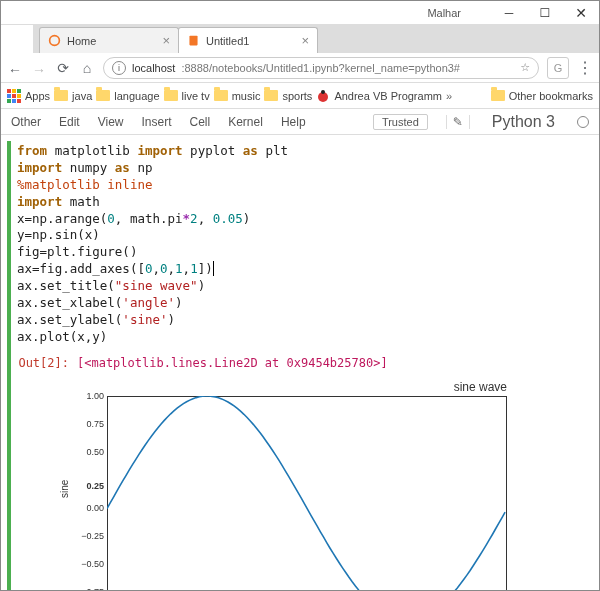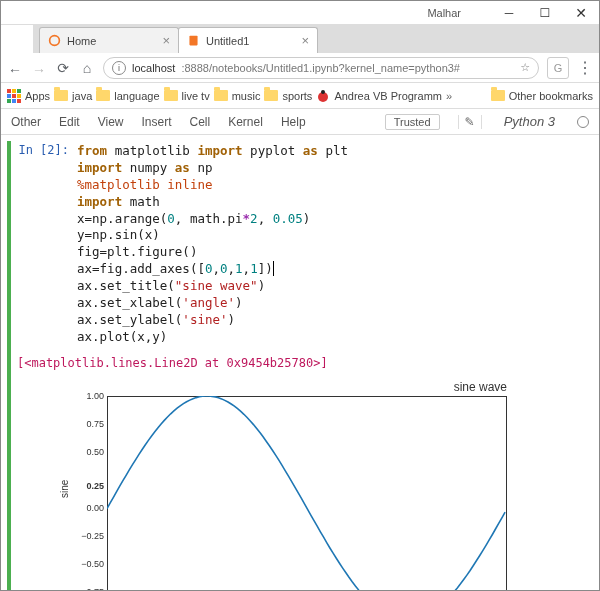--- a/index.html
+++ b/index.html
@@ -39,21 +39,21 @@
   .folder { width:14px;height:11px;background:#ffd76b;border-radius:1px;position:relative;}
   .folder::before{content:"";position:absolute;top:-3px;left:0;width:6px;height:3px;background:#ffd76b;border-radius:1px 1px 0 0;}
   .bk .bug { width:14px;height:14px;}
   .bookmarks .more { color:#666;}
   .bookmarks .right { margin-left:auto; display:flex;align-items:center;gap:4px;}
 
   .nbmenu { height:26px; display:flex; align-items:center; padding:0 10px; gap:18px; font-size:12px; color:#555; border-bottom:1px solid #ddd;}
   .nbmenu .spacer{flex:1;}
   .trusted { border:1px solid #ccc; padding:1px 8px; border-radius:2px; font-size:11px;}
   .pencil { color:#666; padding:0 6px; border-left:1px solid #ddd;border-right:1px solid #ddd;}
-  .kernel { font-size:13px; padding:0 4px;font-style:italic;}
+  .kernel { font-size:16px; padding:0 4px;}
   .kerncircle{width:12px;height:12px;border:1px solid #888;border-radius:50%;}
 
   .notebook { height: calc(591px - 24px - 28px - 30px - 26px - 26px); overflow:hidden; padding: 6px 10px 6px 6px; background:#fff;}
   .cellwrap { border-left: 4px solid #4caf50; padding-left: 6px; }
   .row { display:flex; }
   .prompt { width:60px; text-align:right; padding-right:8px; font-family:Menlo,Consolas,monospace; font-size:12px; padding-top:2px;}
   .prompt.in { color:#2a5db0;}
   .prompt.out{ color:#c0392b;}
   .codebox { flex:1; font-family:Menlo,Consolas,monospace; font-size:12.5px; line-height:1.35; white-space:pre; color:#222; padding:2px 0 8px;}
   .kw { color:#a16207; font-weight:bold;}
@@ -181,35 +181,35 @@
   <span class="spacer"></span>
   <span class="trusted">Trusted</span>
   <span class="pencil">✎</span>
   <span class="kernel">Python 3</span>
   <span class="kerncircle"></span>
 </div>
 
 <div class="notebook">
  <div class="cellwrap">
   <div class="row">
-    <div class="prompt in">In [2]:</div>
     <div class="codebox"><span class="kw">from</span><span> matplotlib </span><span class="kw">import</span><span> pyplot </span><span class="kw">as</span><span> plt</span>
 <span class="kw">import</span><span> numpy </span><span class="kw">as</span><span> np</span>
 <span class="magic">%matplotlib inline</span>
 <span class="kw">import</span><span> math</span>
 <span>x=np.arange(</span><span class="num">0</span><span>, math.pi</span><span class="op">*</span><span class="num">2</span><span>, </span><span class="num">0.05</span><span>)</span>
 <span>y=np.sin(x)</span>
 <span>fig=plt.figure()</span>
 <span>ax=fig.add_axes([</span><span class="num">0</span><span>,</span><span class="num">0</span><span>,</span><span class="num">1</span><span>,</span><span class="num">1</span><span>])</span><span class="cursor"></span>
 <span>ax.set_title(</span><span class="str">"sine wave"</span><span>)</span>
 <span>ax.set_xlabel(</span><span class="str">'angle'</span><span>)</span>
 <span>ax.set_ylabel(</span><span class="str">'sine'</span><span>)</span>
 <span>ax.plot(x,y)</span></div>
   </div>
   <div class="row">
+    <div class="prompt out">Out[2]:</div>
     <div class="outtext">[&lt;matplotlib.lines.Line2D at 0x9454b25780&gt;]</div>
   </div>
 
   <div class="chartwrap">
     <div class="ctitle">sine wave</div>
     <div class="plot">
       <div class="yaxis-title">sine</div>
       <div class="ylabels" id="ylabels">
             <div style="top: 196.875px;">−0.75</div>
             <div style="top: 168.75px;">−0.50</div>

